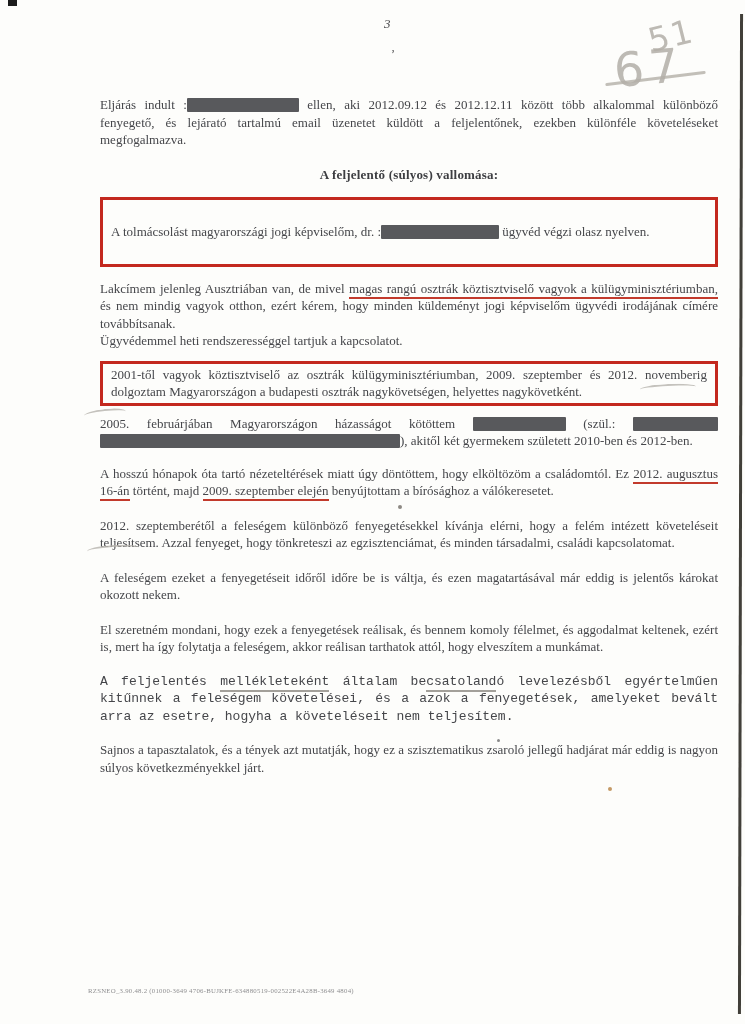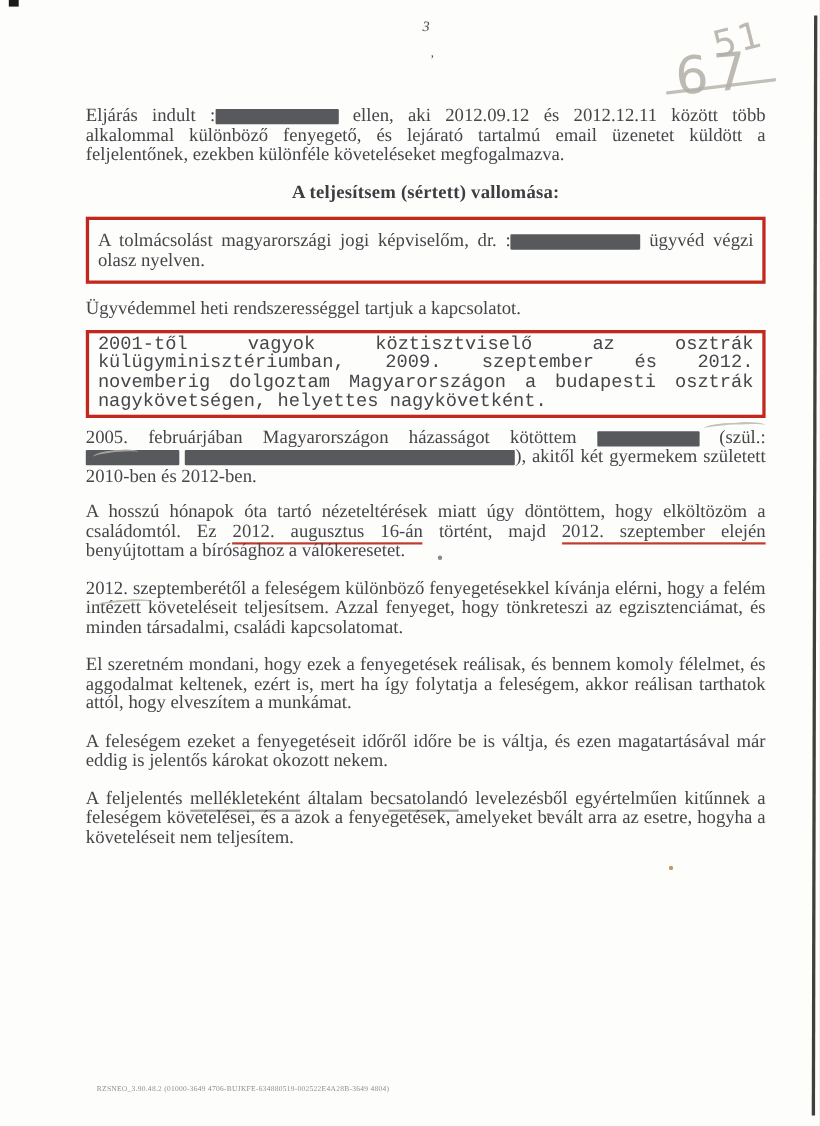--- a/index.html
+++ b/index.html
@@ -3,37 +3,37 @@
 <meta charset="utf-8">
 <style>
   html,body{margin:0;padding:0;background:#e8e8e8;}
   .page{
     position:relative; width:745px; height:1024px;
     background:#fdfdfb; overflow:hidden; margin:0 auto;
     font-family:"Liberation Serif", serif;
   }
   
   .doc-body{
-    position:absolute; left:78px; top:96px; width:618px;
-    font-size:17px; line-height:17.5px; color:#45464a;
+    position:absolute; left:100px; top:96px; width:618px;
+    font-size:13px; line-height:17.5px; color:#45464a;
     text-align:justify; hyphens:none;
   }
   .doc-body p{margin:0 0 17px 0;}
   .m0{margin-bottom:0 !important;}
-  .m9{margin-bottom:9px !important;font-family:Liberation Mono, monospace;}
+  .m9{margin-bottom:9px !important;}
   .m11{margin-bottom:11px !important;}
   .m13{margin-bottom:13px !important;}
   .m15{margin-bottom:15px !important;}
-  .m16{margin-bottom:16px !important;}
+  .m16{margin-bottom:16px !important;font-family:Liberation Mono, monospace;}
   .heading{
     font-weight:bold; text-align:center; color:#3d3e42;
     margin:6px 0 14px 0 !important; letter-spacing:.2px;
   }
   .boxed{border:3px solid #c3281e; margin-left:-11px; margin-right:-7px;}
-  .pad6{padding:10px 8px;}
+  .pad6{padding:23px 8px;}
   .pad2{padding:2px 8px;}
   .redact{
     display:inline-block; background:#58595c; height:14px;
     vertical-align:-3px; border-radius:1px;
   }
   .redline{border-bottom:2px solid #c23a2c; padding-bottom:1px;}
   .pencilline{border-bottom:2px solid #a3a09a; padding-bottom:1px;}
   
   .page-number{
     position:absolute; top:16px; left:384px; font-size:13px;
@@ -78,30 +78,32 @@
 
   <div class="page-number">3</div>
   <div class="stray-mark">’</div>
 
   <div class="hw hw-51">51</div>
   <div class="hw hw-67">67</div>
   <div class="hw-stroke"></div>
 
   <div class="doc-body" id="doc-body">
       <p>Eljárás indult :<span class="redact" style="width: 112px;"></span> ellen, aki 2012.09.12 és 2012.12.11 között több alkalommal különböző fenyegető, és lejárató tartalmú email üzenetet küldött a feljelentőnek, ezekben különféle követeléseket megfogalmazva.</p>
-      <p class="heading">A teljesítsem (sértett) vallomása:</p>
+      <p class="heading">A feljelentő (súlyos) vallomása:</p>
       <p class="boxed pad6 m13">A tolmácsolást magyarországi jogi képviselőm, dr. :<span class="redact" style="width: 118px;"></span> ügyvéd végzi olasz nyelven.</p>
+      <p class="m0">Lakcímem jelenleg Ausztriában van, de mivel <span class="redline">magas rangú osztrák köztisztviselő vagyok a külügyminisztériumban,</span> és nem mindig vagyok otthon, ezért kérem, hogy minden küldeményt jogi képviselőm ügyvédi irodájának címére továbbítsanak.</p>
       <p class="m11">Ügyvédemmel heti rendszerességgel tartjuk a kapcsolatot.</p>
       <p class="boxed pad2 m9">2001-től vagyok köztisztviselő az osztrák külügyminisztériumban, 2009. szeptember és 2012. novemberig dolgoztam Magyarországon a budapesti osztrák nagykövetségen, helyettes nagykövetként.</p>
       <p class="m15">2005. februárjában Magyarországon házasságot kötöttem <span class="redact" style="width: 93px;"></span> (szül.: <span class="redact" style="width: 85px;"></span> <span class="redact" style="width: 300px;"></span>), akitől két gyermekem született 2010-ben és 2012-ben.</p>
-      <p>A hosszú hónapok óta tartó nézeteltérések miatt úgy döntöttem, hogy elköltözöm a családomtól. Ez <span class="redline">2012. augusztus 16-án</span> történt, majd <span class="redline">2012. szeptember elején</span> benyújtottam a bírósághoz a válókeresetet.</p>
+      <p>A hosszú hónapok óta tartó nézeteltérések miatt úgy döntöttem, hogy elköltözöm a családomtól. Ez <span class="redline">2012. augusztus 16-án</span> történt, majd <span class="redline">2009. szeptember elején</span> benyújtottam a bírósághoz a válókeresetet.</p>
       <p>2012. szeptemberétől a feleségem különböző fenyegetésekkel kívánja elérni, hogy a felém intézett követeléseit teljesítsem. Azzal fenyeget, hogy tönkreteszi az egzisztenciámat, és minden társadalmi, családi kapcsolatomat.</p>
+      <p>A feleségem ezeket a fenyegetéseit időről időre be is váltja, és ezen magatartásával már eddig is jelentős károkat okozott nekem.</p>
       <p>El szeretném mondani, hogy ezek a fenyegetések reálisak, és bennem komoly félelmet, és aggodalmat keltenek, ezért is, mert ha így folytatja a feleségem, akkor reálisan tarthatok attól, hogy elveszítem a munkámat.</p>
-      <p>A feleségem ezeket a fenyegetéseit időről időre be is váltja, és ezen magatartásával már eddig is jelentős károkat okozott nekem.</p>
       <p class="m16">A feljelentés <span class="pencilline">mellékleteként</span> általam be<span class="pencilline">csatoland</span>ó levelezésből egyértelműen kitűnnek a feleségem követelései, és a azok a fenyegetések, amelyeket bevált arra az esetre, hogyha a követeléseit nem teljesítem.</p>
+      <p>Sajnos a tapasztalatok, és a tények azt mutatják, hogy ez a szisztematikus zsaroló jellegű hadjárat már eddig is nagyon súlyos következményekkel járt.</p>
     </div>
 
   <div class="pencil-swoosh swoosh-1"></div>
   <div class="pencil-swoosh swoosh-2"></div>
   <div class="pencil-swoosh swoosh-3"></div>
   <div class="speck speck-1"></div>
   <div class="speck speck-2"></div>
   <div class="speck speck-3"></div>
 
   <div class="footer-ref">RZSNEO_3.90.48.2 (01000-3649 4706-BUJKFE-634880519-002522E4A28B-3649 4804)</div>

